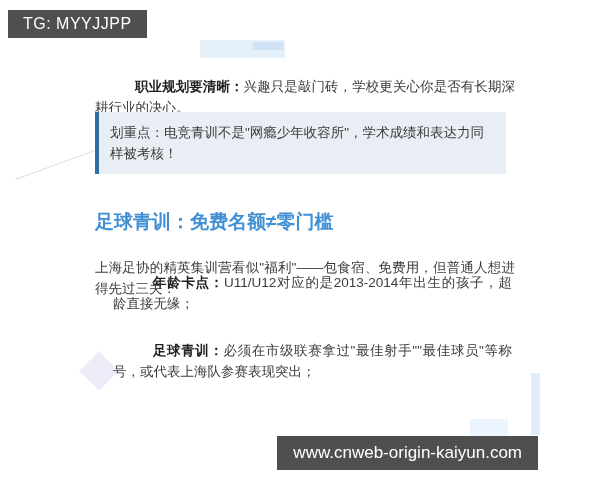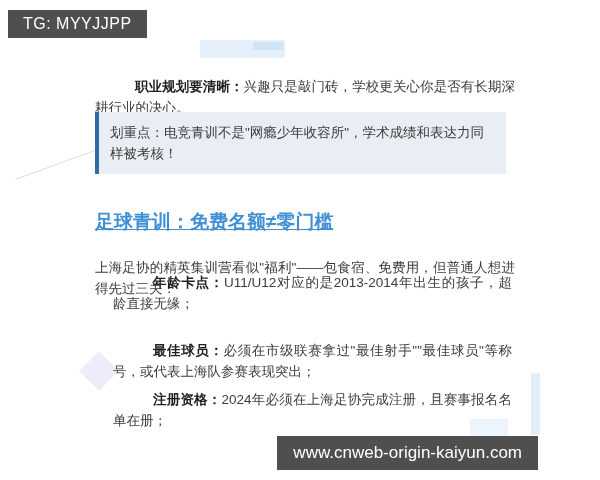--- a/index.html
+++ b/index.html
@@ -67,21 +67,20 @@
   }
   .heading{
     position:absolute;
     left:95px;top:210px;
     width:430px;
     margin:0;
     font-size:19px;
     line-height:24px;
     font-weight:700;
     color:#3f8fd4;
-    text-decoration:underline;
   }
   .p2{left:95px;top:243px;width:420px;}
   .bullet{
     position:absolute;
     left:113px;width:399px;
     font-size:13.5px;line-height:21px;
     color:#3b3b3b;
     text-align:justify;
   }
   .bullet-1{top:272px;}
@@ -105,19 +104,18 @@
   <p class="para p1"><b>职业规划要清晰：</b><span>兴趣只是敲门砖，学校更关心你是否有长期深耕行业的决心。</span></p>
 
   <div class="highlight-box"><span>划重点：</span><span>电竞青训不是"网瘾少年收容所"，学术成绩和表达力同样被考核！</span></div>
 
   <h2 class="heading">足球青训：免费名额≠零门槛</h2>
 
   <p class="para p2">上海足协的精英集训营看似"福利"——包食宿、免费用，但普通人想进得先过三关：</p>
 
   <div class="bullet bullet-1"><b>年龄卡点：</b><span>U11/U12对应的是2013-2014年出生的孩子，超龄直接无缘；</span></div>
 
-  <div class="bullet bullet-2"><b>最佳球员：</b><span>必须在市级联赛拿过"最佳射手""最佳球员"等称号，或代表上海队参赛表现突出；</span></div>
+  <div class="bullet bullet-2"><b>足球青训：</b><span>必须在市级联赛拿过"最佳射手""最佳球员"等称号，或代表上海队参赛表现突出；</span></div>
 
-  <div class="bullet bullet-3"><b>注册资格：</b><span>2024年必须在上海足协完成注册，且赛事报名名单在册；</span></div>
 
   <div class="badge badge-br">www.cnweb-origin-kaiyun.com</div>
 
 </div>
 
 </body></html>

